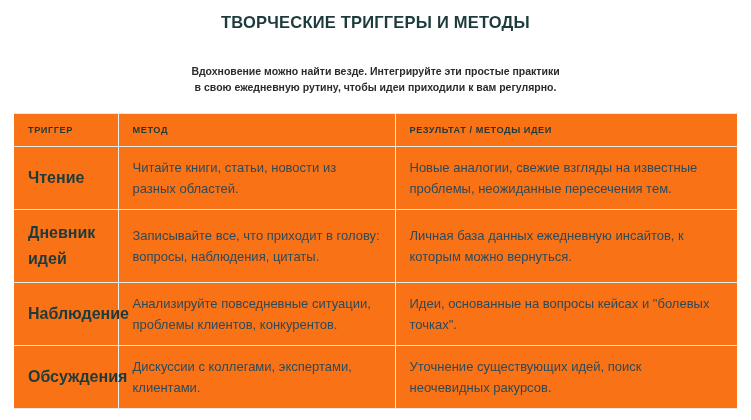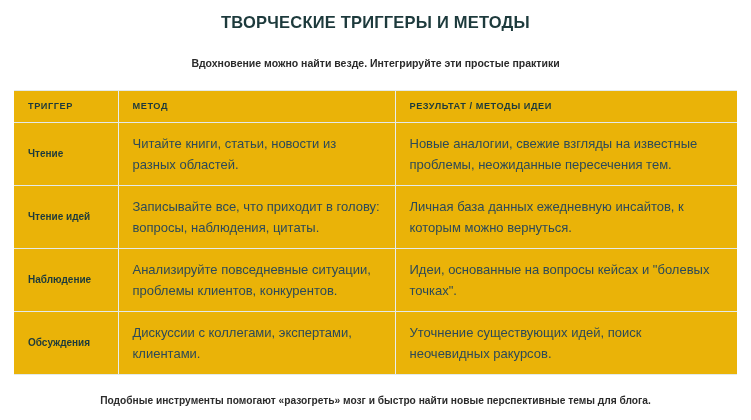--- a/index.html
+++ b/index.html
@@ -32,41 +32,41 @@
     margin: 0;
     padding-top: 13px;
     line-height: 1.2;
   }
   .page-subtitle {
     text-align: center;
     font-size: 10.5px;
     font-weight: bold;
     color: #2b2b2b;
     line-height: 1.5;
-    margin: 4px;
+    margin: 12px;
     padding-top: 19px;
     padding-bottom: 0;
   }
   .page-subtitle .sub-line {
     display: block;
   }
 
   
   .table-wrap {
     margin-top: 18px;
     width: 723px;
     background: #f7fafa;
     border-top: 1px solid #e3eaea;
     box-sizing: border-box;
   }
   table.trigger-table {
     width: 100%;
     border-collapse: collapse;
     table-layout: fixed;
-    background: #eab308;
+    background: #f97316;
   }
   table.trigger-table col.c1 { width: 104px; }
   table.trigger-table col.c2 { width: 277px; }
   table.trigger-table col.c3 { width: 342px; }
 
   table.trigger-table th,
   table.trigger-table td {
     text-align: left;
     vertical-align: middle;
     border-bottom: 1px solid #e3eaea;
@@ -91,21 +91,21 @@
 
   table.trigger-table tbody td {
     font-size: 13px;
     line-height: 1.62;
     color: #2d4a58;
     height: 50px;
   }
   table.trigger-table tbody td.cell-trigger {
     font-weight: bold;
     color: #1d3a3c;
-    font-size: 10px;
+    font-size: 16px;
   }
 
   
   .page-footer {
     text-align: center;
     font-size: 10.2px;
     font-weight: bold;
     color: #2b2b2b;
     line-height: 1.5;
     margin: 0;
@@ -114,20 +114,21 @@
 </style>
 </head>
 <body>
 
 <div class="page">
 
   <h1 class="page-title">ТВОРЧЕСКИЕ ТРИГГЕРЫ И МЕТОДЫ</h1>
 
   <p class="page-subtitle">
     <span class="sub-line">Вдохновение можно найти везде. Интегрируйте эти простые практики</span>
+    <span class="sub-line">в свою ежедневную рутину, чтобы идеи приходили к вам регулярно.</span>
   </p>
 
   <div class="table-wrap">
     <table class="trigger-table">
       <colgroup>
         <col class="c1">
         <col class="c2">
         <col class="c3">
       </colgroup>
       <thead>
@@ -137,21 +138,21 @@
           <th>РЕЗУЛЬТАТ / МЕТОДЫ ИДЕИ</th>
         </tr>
       </thead>
       <tbody>
         <tr>
           <td class="cell-trigger">Чтение</td>
           <td class="cell-method">Читайте книги, статьи, новости из разных областей.</td>
           <td class="cell-result">Новые аналогии, свежие взгляды на известные проблемы, неожиданные пересечения тем.</td>
         </tr>
         <tr>
-          <td class="cell-trigger">Чтение идей</td>
+          <td class="cell-trigger">Дневник идей</td>
           <td class="cell-method">Записывайте все, что приходит в голову: вопросы, наблюдения, цитаты.</td>
           <td class="cell-result">Личная база данных ежедневную инсайтов, к которым можно вернуться.</td>
         </tr>
         <tr>
           <td class="cell-trigger">Наблюдение</td>
           <td class="cell-method">Анализируйте повседневные ситуации, проблемы клиентов, конкурентов.</td>
           <td class="cell-result">Идеи, основанные на вопросы кейсах и "болевых точках".</td>
         </tr>
         <tr>
           <td class="cell-trigger">Обсуждения</td>

